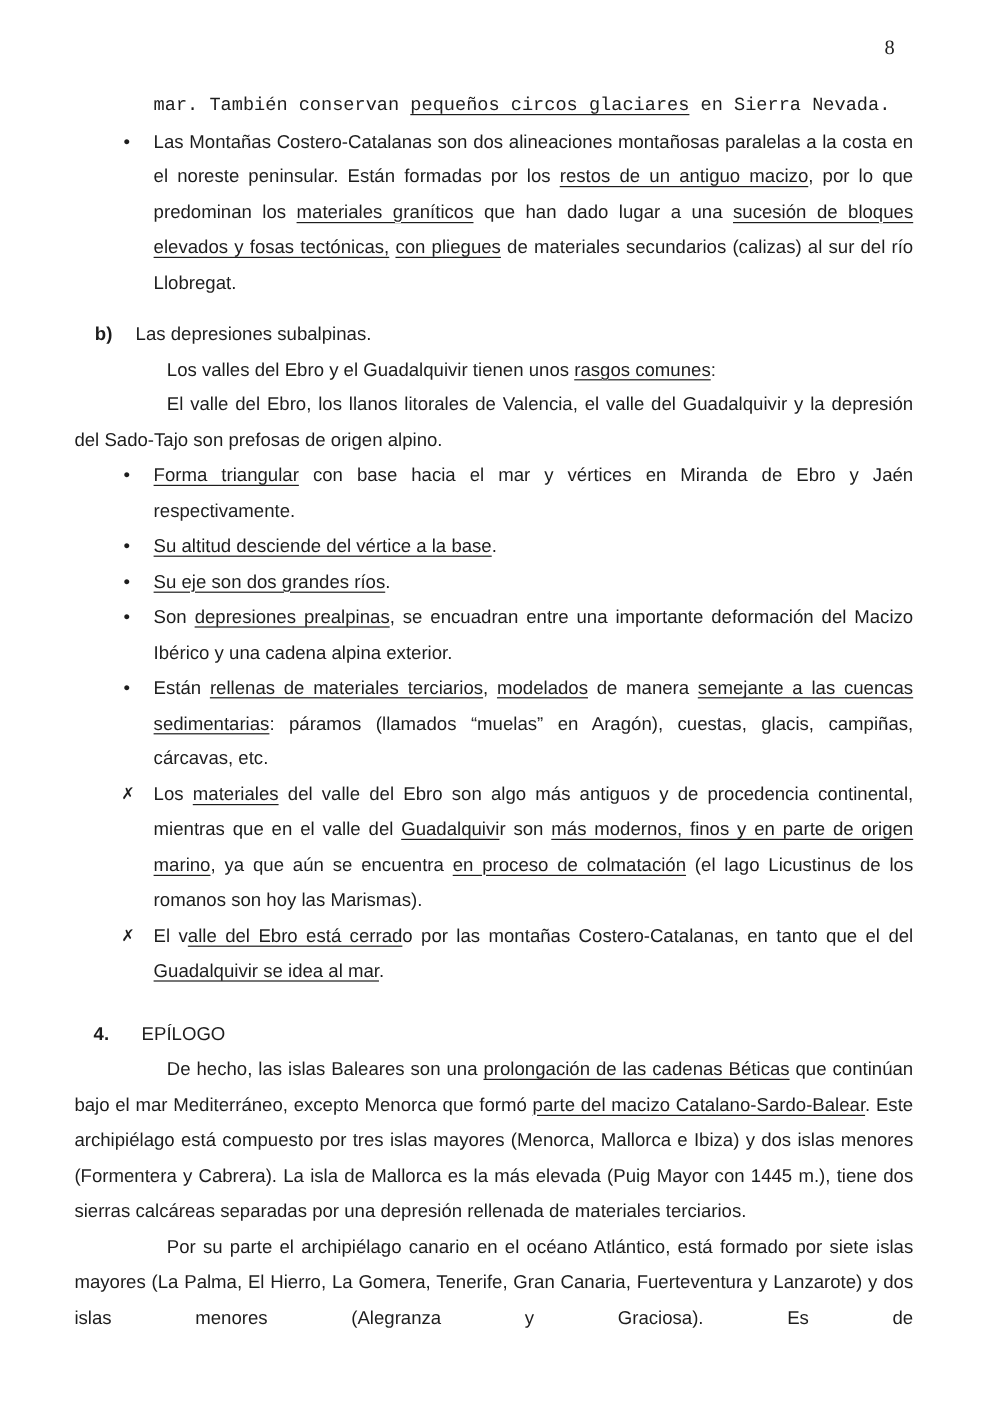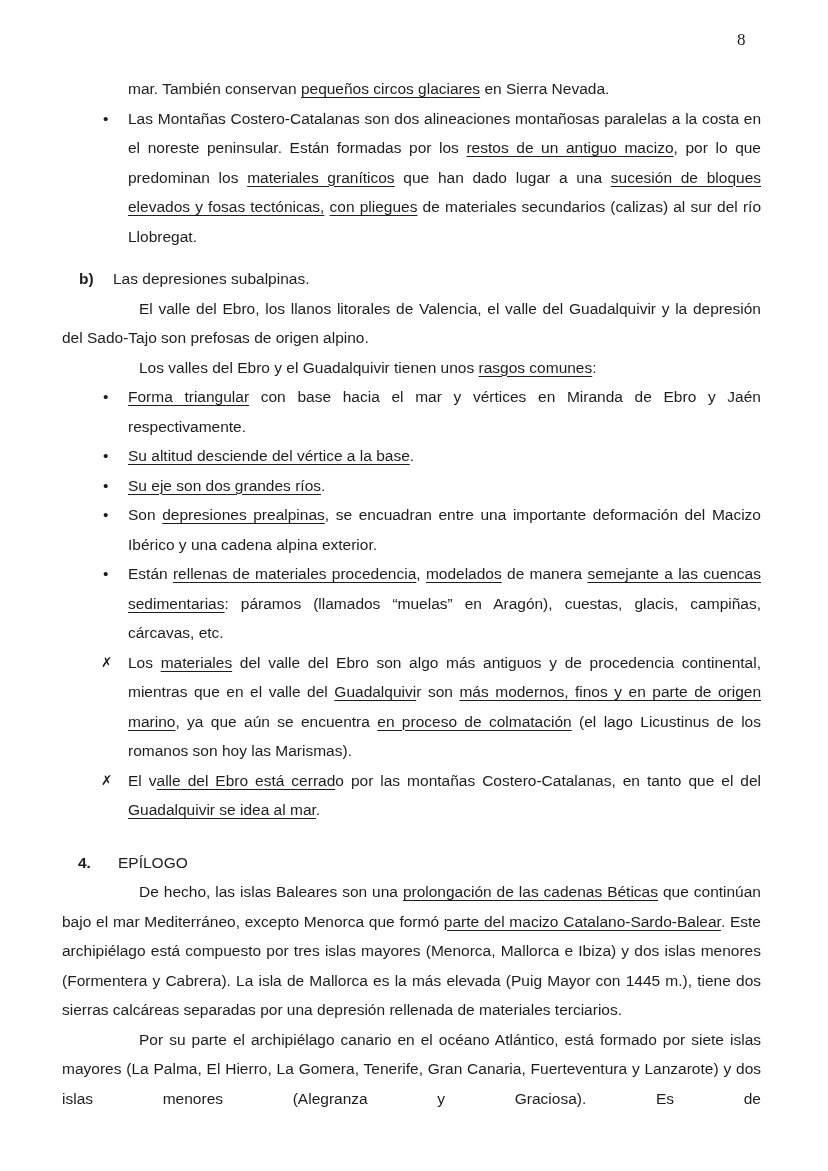--- a/index.html
+++ b/index.html
@@ -32,21 +32,21 @@
     top: 74px;
     left: 62px;
     width: 699px;
   }
   .block {
     position: relative;
     text-align: justify;
     margin: 0;
   }
   
-  .plain { margin-left: 66px; }
+  .plain { margin-left: 66px; font-family: Liberation Mono, monospace; }
   
   .bullet { padding-left: 66px; }
   .bullet .marker {
     position: absolute;
     left: 41px;
     top: 0;
   }
   .marker.cross {
     font-family: "DejaVu Sans", sans-serif;
     font-style: italic;
@@ -82,26 +82,26 @@
 </style>
 </head>
 <body>
 
 <div class="page">
   <div class="page-number">8</div>
   <div class="content" id="doc-content">
       <div class="block plain"><span>mar. También conservan </span><span class="underline">pequeños circos glaciares</span><span> en Sierra Nevada.</span></div>
       <div class="block bullet"><span class="marker">•</span><span class="bold">Las Montañas Costero-Catalanas</span><span> son dos alineaciones montañosas paralelas a la costa en el noreste peninsular. Están formadas por los </span><span class="underline">restos de un antiguo macizo</span><span>, por lo que predominan los </span><span class="underline">materiales graníticos</span><span> que han dado lugar a una </span><span class="underline">sucesión de bloques elevados y fosas tectónicas,</span><span> </span><span class="underline">con pliegues</span><span> de materiales secundarios (calizas) al sur del río Llobregat.</span></div>
       <div class="block heading-b"><span class="h-label">b)</span><span class="bold">Las depresiones subalpinas.</span></div>
+      <div class="block para"><span>Los valles del </span><span class="bold">Ebro</span><span> y el </span><span class="bold">Guadalquivir</span><span> tienen unos </span><span class="underline">rasgos comunes</span><span>:</span></div>
       <div class="block para"><span>El valle del Ebro, los llanos litorales de Valencia, el valle del Guadalquivir y la depresión del Sado-Tajo son prefosas de origen alpino.</span></div>
-      <div class="block para"><span>Los valles del </span><span class="bold">Ebro</span><span> y el </span><span class="bold">Guadalquivir</span><span> tienen unos </span><span class="underline">rasgos comunes</span><span>:</span></div>
       <div class="block bullet"><span class="marker">•</span><span class="underline">Forma triangular</span><span> con base hacia el mar y vértices en Miranda de Ebro y Jaén respectivamente.</span></div>
       <div class="block bullet"><span class="marker">•</span><span class="underline">Su altitud desciende del vértice a la base</span><span>.</span></div>
       <div class="block bullet"><span class="marker">•</span><span class="underline">Su eje son dos grandes ríos</span><span>.</span></div>
       <div class="block bullet"><span class="marker">•</span><span>Son </span><span class="underline">depresiones prealpinas</span><span>, se encuadran entre una importante deformación del Macizo Ibérico y una cadena alpina exterior.</span></div>
-      <div class="block bullet"><span class="marker">•</span><span>Están </span><span class="underline">rellenas de materiales procedencia</span><span>, </span><span class="underline">modelados</span><span> de manera </span><span class="underline">semejante a las cuencas sedimentarias</span><span>: páramos (llamados “muelas” en Aragón), cuestas, glacis, campiñas, cárcavas, etc.</span></div>
+      <div class="block bullet"><span class="marker">•</span><span>Están </span><span class="underline">rellenas de materiales terciarios</span><span>, </span><span class="underline">modelados</span><span> de manera </span><span class="underline">semejante a las cuencas sedimentarias</span><span>: páramos (llamados “muelas” en Aragón), cuestas, glacis, campiñas, cárcavas, etc.</span></div>
       <div class="block bullet"><span class="marker cross">✗</span><span>Los </span><span class="underline">materiales</span><span> del valle del Ebro son algo más antiguos y de procedencia continental, mientras que en el valle del </span><span class="underline">Guadalquivi</span><span>r son </span><span class="underline">más modernos, finos y en parte de origen marino</span><span>, ya que aún se encuentra </span><span class="underline">en proceso de colmatación</span><span> (el lago Licustinus de los romanos son hoy las Marismas).</span></div>
       <div class="block bullet"><span class="marker cross">✗</span><span>El v</span><span class="underline">alle del Ebro está cerrad</span><span>o por las montañas Costero-Catalanas, en tanto que el del </span><span class="underline">Guadalquivir se idea al mar</span><span>.</span></div>
       <div class="block heading-num"><span class="h-label">4.</span><span class="bold">EPÍLOGO</span></div>
       <div class="block para"><span>De hecho, las </span><span class="bold">islas Baleares</span><span> son una </span><span class="underline">prolongación de las cadenas Béticas</span><span> que continúan bajo el mar Mediterráneo, excepto Menorca que formó </span><span class="underline">parte del macizo Catalano-Sardo-Balear</span><span>. Este archipiélago está compuesto por tres islas mayores (Menorca, Mallorca e Ibiza) y dos islas menores (Formentera y Cabrera). La isla de Mallorca es la más elevada (Puig Mayor con 1445 m.), tiene dos sierras calcáreas separadas por una depresión rellenada de materiales terciarios.</span></div>
       <div class="block para continues"><span>Por su parte el </span><span class="bold">archipiélago canario</span><span> en el océano Atlántico, está formado por siete islas mayores (La Palma, El Hierro, La Gomera, Tenerife, Gran Canaria, Fuerteventura y Lanzarote) y dos islas menores (Alegranza y Graciosa). Es de </span></div>
     </div>
 </div>
 
 </body></html>

